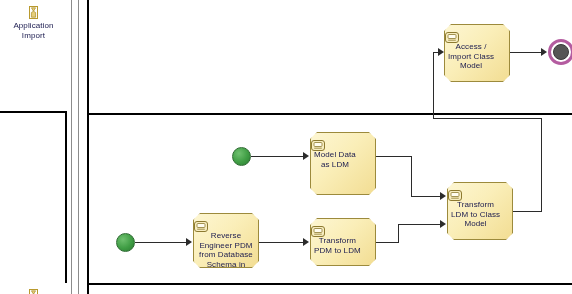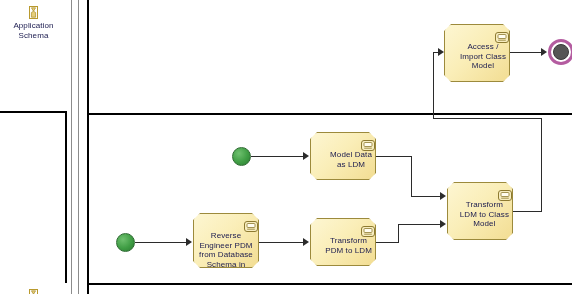--- a/index.html
+++ b/index.html
@@ -27,21 +27,21 @@
   
   .pool{position:absolute;left:87px;top:0;width:485px;height:294px;
     border-left:2px solid #000;box-sizing:border-box;background:#fff;}
   .lane-div{position:absolute;left:0;width:485px;height:0;border-top:2px solid #000;}
 
   
   .task{position:absolute;box-sizing:border-box;
     background:linear-gradient(135deg,#fdf6d2 0%,#faeeb8 45%,#f2dd93 100%);
     border:1px solid #9c8a3c;
     border-radius:7px;
-    display:flex;flex-direction:column;align-items:flex-end;justify-content:flex-start;
+    display:flex;flex-direction:column;align-items:flex-start;justify-content:flex-start;
     box-shadow:1px 1px 1px rgba(0,0,0,.25);
     
     clip-path:polygon(0 7px,7px 0,calc(100% - 7px) 0,100% 7px,100% calc(100% - 7px),calc(100% - 7px) 100%,7px 100%,0 calc(100% - 7px));
   }
   .task-icon{margin-top:4px;width:14px;height:11px;}
   .task-label{font-size:8px;color:#1a1a4e;text-align:center;line-height:9.5px;
     margin-top:2px;padding:0 3px;white-space:pre-line;letter-spacing:.1px;}
 
   
   .start-event{position:absolute;border-radius:50%;
@@ -68,21 +68,21 @@
 
     <div class="lane-header" style="top:0;height:113px;">
       <div class="lh-inner">
         <span class="role-icon">
           <svg width="9" height="13" viewBox="0 0 9 13">
             <rect x="0.5" y="0.5" width="8" height="12" fill="none" stroke="#b99a2e" stroke-width="1"></rect>
             <path d="M2.4 1.8 L6.6 1.8 L4.5 5.2 L6.6 6.5 L6.6 11.2 L2.4 11.2 L2.4 6.5 L4.5 5.2 Z" fill="#e7cf7a" stroke="#a98d2a" stroke-width=".7"></path>
           </svg>
         </span>
         <div class="lane-title">Application
-Schema</div>
+Import</div>
       </div>
     </div>
 
 
     <div class="lane-header" style="top:283px;height:30px;border-bottom:none;">
       <div class="lh-inner">
         <span class="role-icon">
           <svg width="9" height="13" viewBox="0 0 9 13">
             <rect x="0.5" y="0.5" width="8" height="12" fill="none" stroke="#b99a2e" stroke-width="1"></rect>
             <path d="M2.4 1.8 L6.6 1.8 L4.5 5.2 L6.6 6.5 L6.6 11.2 L2.4 11.2 L2.4 6.5 L4.5 5.2 Z" fill="#e7cf7a" stroke="#a98d2a" stroke-width=".7"></path>
@@ -121,21 +121,21 @@
 
     <div class="end-event" style="left:459px;top:39px;width:26px;height:26px;">
       <span class="inner"></span>
     </div>
 
     <div class="start-event" style="left:143px;top:147px;width:19px;height:19px;"></div>
 
     <div class="conn h" style="left:162px;top:156px;width:53px;"></div>
     <div class="arrow right" style="left:214px;top:152px;"></div>
 
-    <div class="task" style="left:221px;top:132px;width:66px;height:48px;">
+    <div class="task" style="left:221px;top:132px;width:66px;height:63px;">
       <span class="task-icon">
         <svg width="14" height="11" viewBox="0 0 14 11">
           <rect x="0.5" y="0.5" width="13" height="10" rx="2.5" fill="#f7edc0" stroke="#8d7a30" stroke-width="1"></rect>
           <rect x="3" y="2.5" width="8" height="4" rx="1" fill="#fffdf0" stroke="#8d7a30" stroke-width=".8"></rect>
           <line x1="3.2" y1="8.2" x2="10.8" y2="8.2" stroke="#8d7a30" stroke-width=".8"></line>
         </svg>
       </span>
       <div class="task-label">Model Data
 as LDM</div>
     </div>

